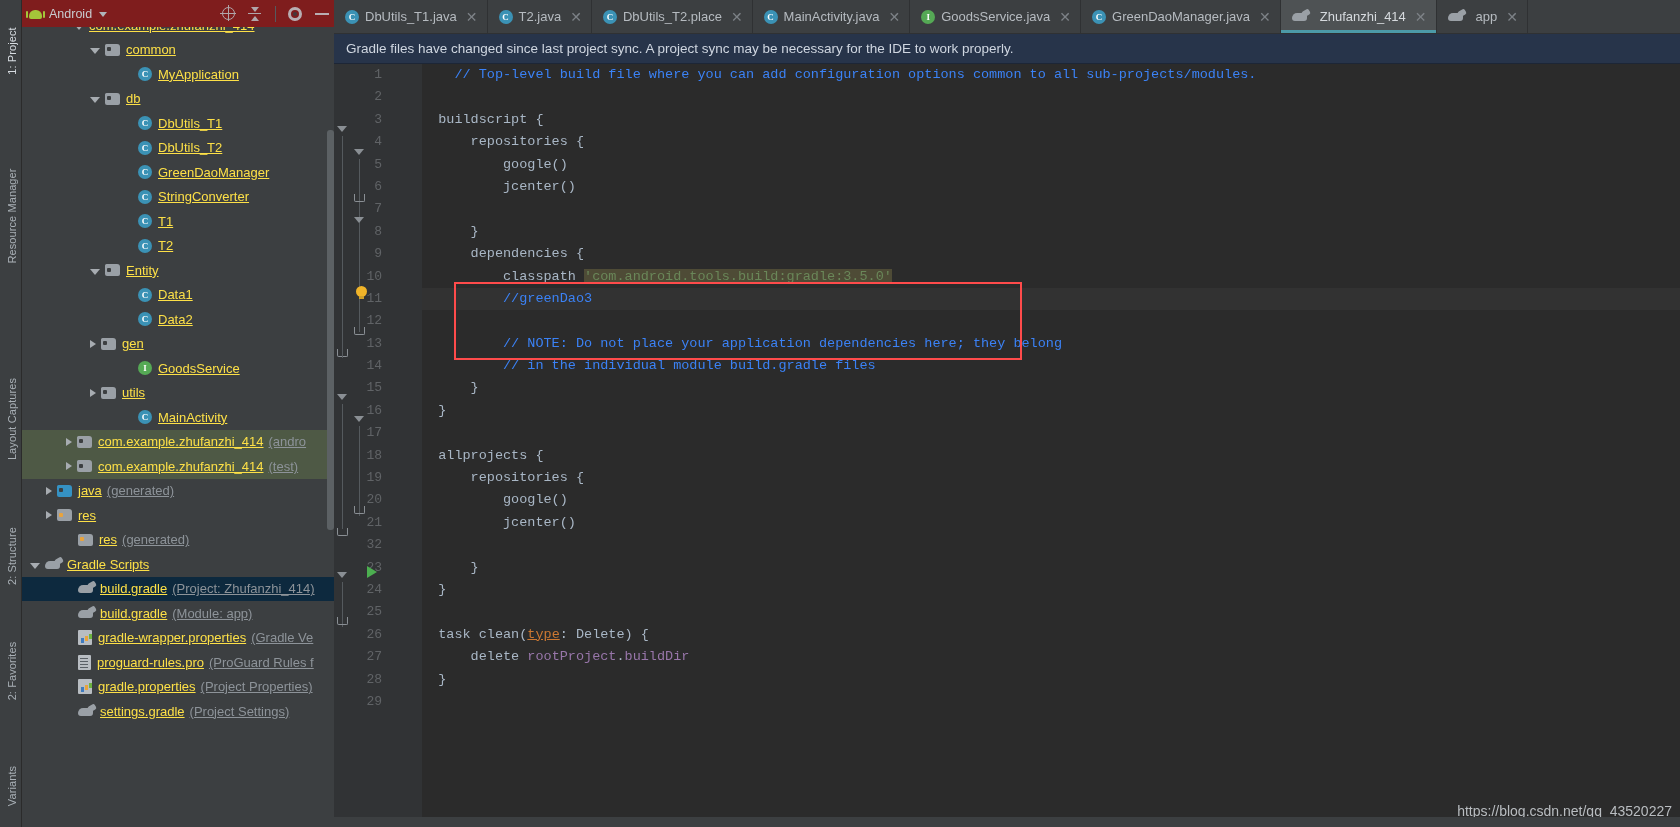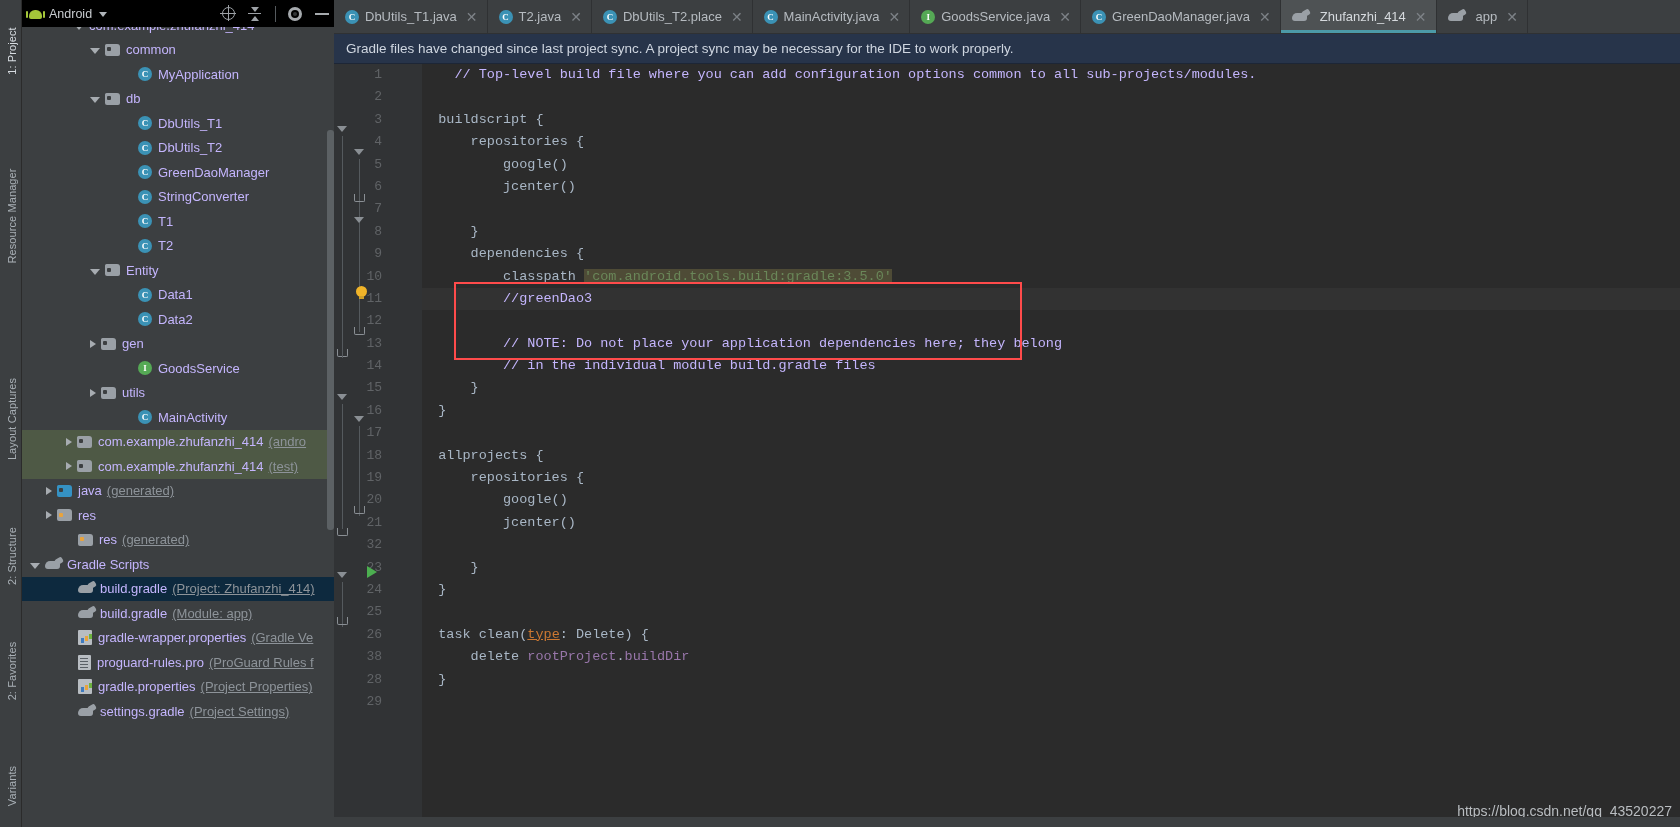--- a/index.html
+++ b/index.html
@@ -41,21 +41,21 @@
   
   .projpanel {
     position: absolute; left: 22px; top: 0;
     width: 312px; height: 827px;
     background: #3c3f41;
     overflow: hidden;
   }
   .projheader {
     position: relative;
     height: 27px;
-    background: #000000;
+    background: #7f1d1d;
     display: flex; align-items: center;
     padding-left: 6px;
   }
   .droid {
     width: 15px; height: 15px;
     position: relative;
     margin-right: 6px;
   }
   .droid .body {
     position: absolute; left: 1px; top: 4px;
@@ -196,21 +196,21 @@
   }
   .doc-ic {
     width: 13px; height: 15px; flex: none; margin-right: 6px;
     background: #b8bdc2; border-radius: 1px; position: relative;
   }
   .doc-ic::after {
     content: ""; position: absolute; left: 2px; top: 3px;
     width: 8px; height: 1px; background: #5a6066;
     box-shadow: 0 3px 0 0 #5a6066, 0 6px 0 0 #5a6066, 0 9px 0 0 #5a6066;
   }
-  .lbl { color: #c4b5fd; }
+  .lbl { color: #fde047; text-decoration: underline; }
   .sub { color: #8d9399; margin-left: 5px; text-decoration: underline; }
   .indent { flex: none; }
 
   .proj-scrollbar {
     position: absolute; right: 0; top: 130px;
     width: 7px; height: 400px;
     background: #5c6164; border-radius: 3px;
   }
 
   
@@ -293,21 +293,21 @@
   .lnum {
     position: absolute;
     width: 48px;
     text-align: right;
     color: #606366;
     font-family: "Liberation Mono", monospace;
     font-size: 13px;
     height: 22.4px;
     line-height: 22.4px;
   }
-  .cmt { color: #c4b5fd; text-align: center; }
+  .cmt { color: #3b82f6; text-align: center; }
   .kw  { color: #cc7832; text-decoration: underline; }
   .str { color: #6a8759; }
   .fld { color: #9876aa; }
   .hl-str {
     background: #4e4b36;
     color: #6a8759;
   }
   
   .fmark {
     position: absolute;
@@ -688,21 +688,21 @@
           <div class="cline"><span class="lnum" style="left:-88px">17</span><span style="position:relative"></span></div>
           <div class="cline"><span class="lnum" style="left:-88px">18</span><span style="position:relative">  allprojects {</span></div>
           <div class="cline"><span class="lnum" style="left:-88px">19</span><span style="position:relative">      repositories {</span></div>
           <div class="cline"><span class="lnum" style="left:-88px">20</span><span style="position:relative">          google()</span></div>
           <div class="cline"><span class="lnum" style="left:-88px">21</span><span style="position:relative">          jcenter()</span></div>
           <div class="cline"><span class="lnum" style="left:-88px">32</span><span style="position:relative"></span></div>
           <div class="cline"><span class="lnum" style="left:-88px">23</span><span style="position:relative">      }</span></div>
           <div class="cline"><span class="lnum" style="left:-88px">24</span><span style="position:relative">  }</span></div>
           <div class="cline"><span class="lnum" style="left:-88px">25</span><span style="position:relative"></span></div>
           <div class="cline"><span class="lnum" style="left:-88px">26</span><span style="position:relative">  task clean(<span class="kw">type</span>: Delete) {</span></div>
-          <div class="cline"><span class="lnum" style="left:-88px">38</span><span style="position:relative">      delete <span class="fld">rootProject</span>.<span class="fld">buildDir</span></span></div>
+          <div class="cline"><span class="lnum" style="left:-88px">27</span><span style="position:relative">      delete <span class="fld">rootProject</span>.<span class="fld">buildDir</span></span></div>
           <div class="cline"><span class="lnum" style="left:-88px">28</span><span style="position:relative">  }</span></div>
           <div class="cline"><span class="lnum" style="left:-88px">29</span><span style="position:relative"></span></div>
         </div>
 
       <div class="fmark arrow-dn" style="top:62px;"></div>
       <div class="fline" style="top:72px;height:16px"></div>
       <div class="fmark arrow-dn" style="top:85px;left:20px"></div>
       <div class="fline" style="top:95px;left:25px;height:90px"></div>
       <div class="fmark minus-top" style="top:130px;left:20px;border-radius:0 0 2px 2px;border-bottom-width:1px;border-top-width:0"></div>
       <div class="fmark arrow-dn" style="top:153px;left:20px"></div>

